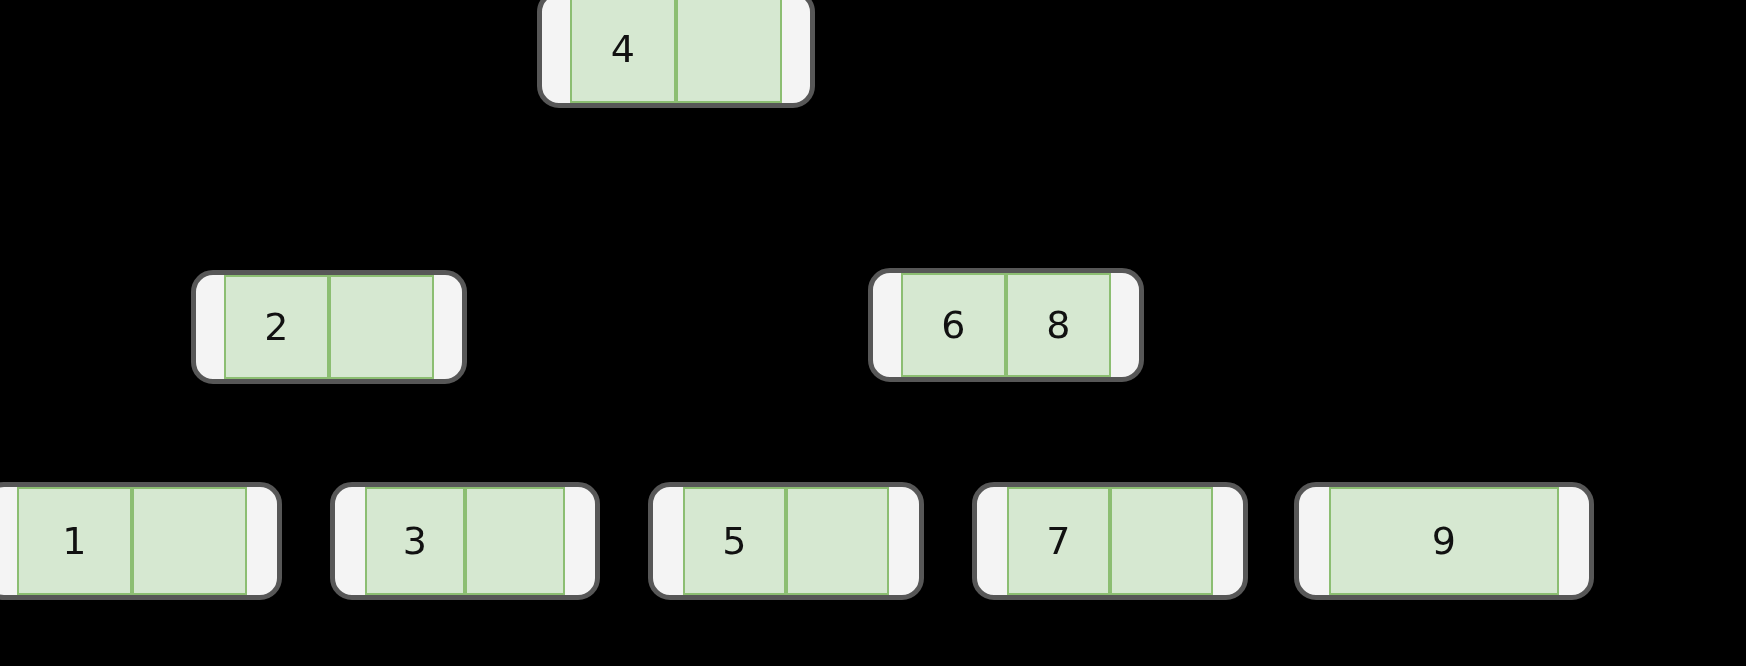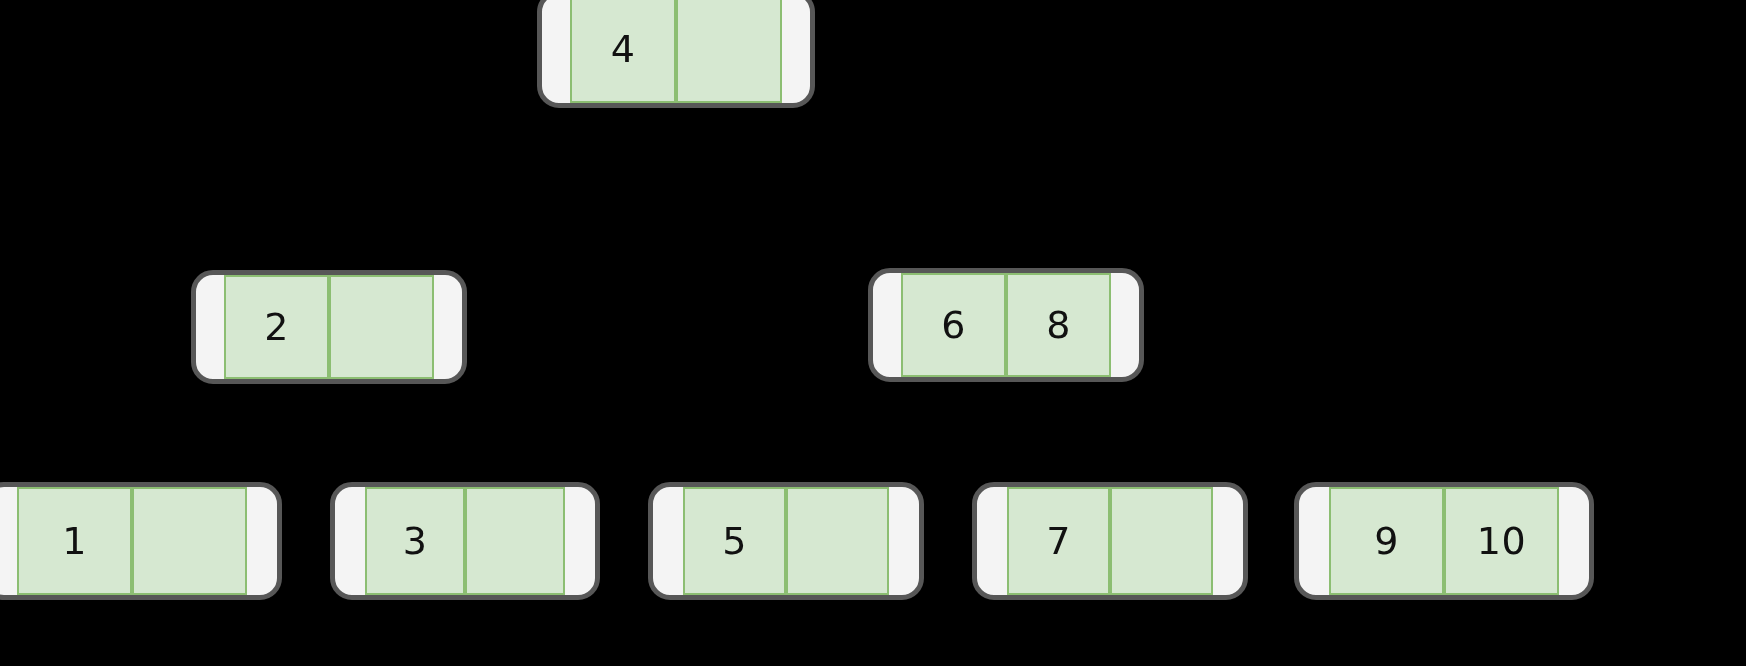--- a/index.html
+++ b/index.html
@@ -133,20 +133,17 @@
     </span>
     <span class="pad" style="width: 30px;"></span>
   </div>
 
   <div class="node" id="leaf4" style="left: 1294px; top: 482px; width: 300px; height: 118px; background: rgb(244, 244, 244); border-color: rgb(87, 87, 87);">
     <span class="pad" style="width: 30px;"></span>
     <span class="cells">
       <span class="cell" style="background: rgb(214, 232, 209); border-color: rgb(140, 190, 114);">
         <span class="val" style="color: rgb(17, 17, 17);">9</span>
       </span>
-      <span class="cell" style="background: rgb(214, 232, 209); border-color: rgb(140, 190, 114);">
-        <span class="val" style="color: rgb(17, 17, 17);">10</span>
-      </span>
     </span>
     <span class="pad" style="width: 30px;"></span>
   </div>
 
 </div>
 
 </body></html>

